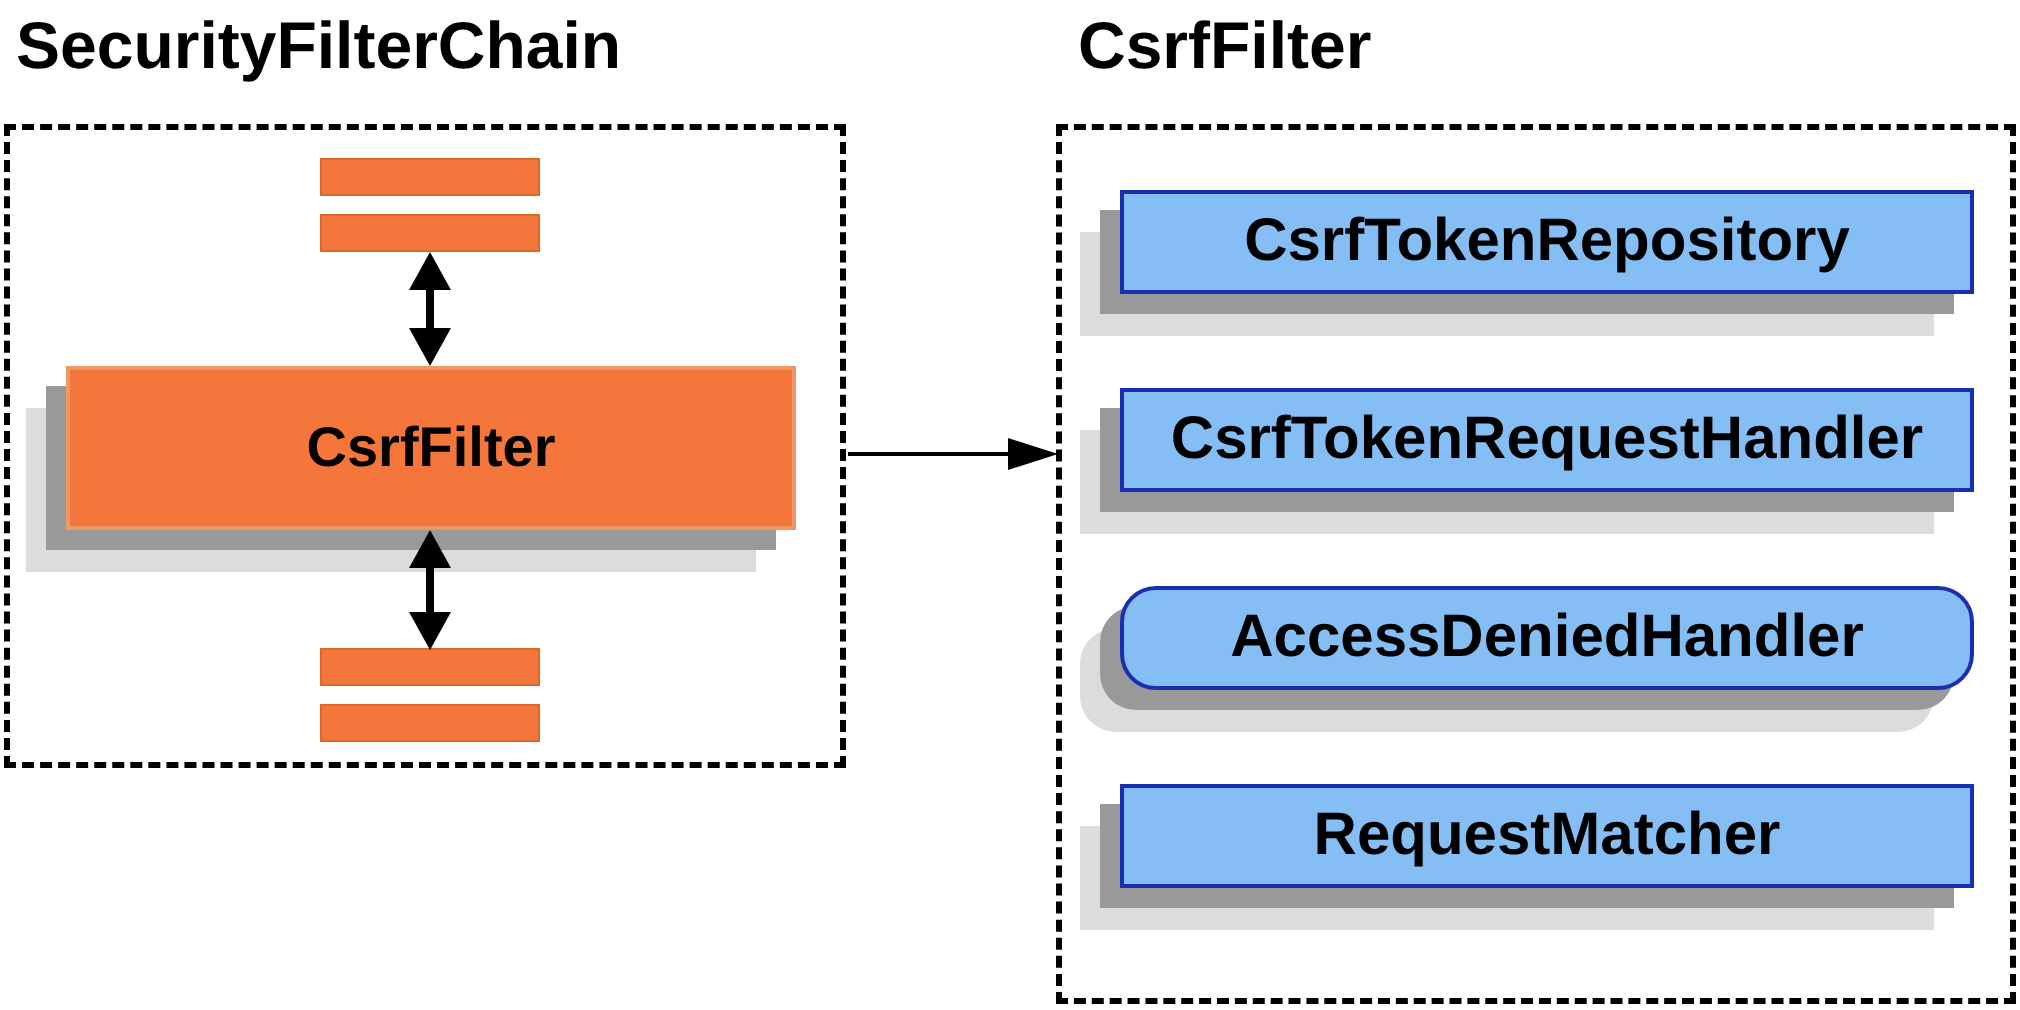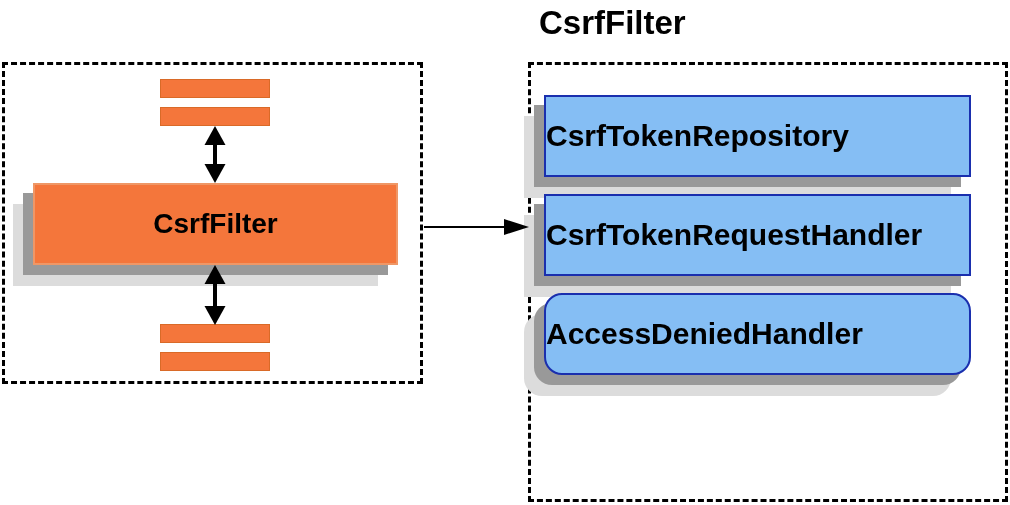--- a/index.html
+++ b/index.html
@@ -50,28 +50,29 @@
                 -20px 21px 0 0 var(--shadow-light, #dcdcdc);
     z-index: 2;
   }
   .orange-box .label {
     font-weight: bold;
     font-size: 28px;
     color: var(--text-color, #000);
   }
   .blue-box {
     position: absolute;
-    left: 544px;
+    left: 560px;
     width: 427px;
-    height: 82px;
+    height: 52px;
     background: var(--blue-fill, #85bef4);
     border: 2px solid var(--blue-border, #1a2fae);
     box-sizing: border-box;
     display: flex;
     align-items: center;
+    justify-content: center;
     box-shadow: -10px 10px 0 0 var(--shadow-dark, #999999),
                 -20px 21px 0 0 var(--shadow-light, #dcdcdc);
     z-index: 2;
   }
   .blue-box .label {
     font-weight: bold;
     font-size: 30px;
     color: var(--text-color, #000);
     white-space: nowrap;
   }
@@ -79,20 +80,21 @@
     position: absolute;
     z-index: 5;
   }
   .arrow-fill { fill: var(--arrow-color, #000); }
 </style>
 </head>
 <body>
 
 <div class="canvas">
 
+  <div class="title" style="left:8px; top:5px;">SecurityFilterChain</div>
   <div class="title" style="left:539px; top:5px;">CsrfFilter</div>
 
   <div class="dashed-box" style="left:2px; top:62px; width:421px; height:322px;"></div>
   <div class="dashed-box" style="left:528px; top:62px; width:480px; height:440px;"></div>
 
   <div class="bar" style="top:79px;"></div>
   <div class="bar" style="top:107px;"></div>
 
   <svg class="arrow-svg" style="left:200px; top:126px;" width="30" height="57" viewBox="0 0 30 57">
     <rect class="arrow-fill" x="13" y="15" width="4" height="27"></rect>
@@ -120,14 +122,17 @@
 
   <div class="blue-box" style="top:95px;">
     <span class="label">CsrfTokenRepository</span>
   </div>
   <div class="blue-box" style="top:194px;">
     <span class="label">CsrfTokenRequestHandler</span>
   </div>
   <div class="blue-box" style="top:293px;border-radius:18px;">
     <span class="label">AccessDeniedHandler</span>
   </div>
+  <div class="blue-box" style="top:392px;">
+    <span class="label">RequestMatcher</span>
+  </div>
 
 </div>
 
 </body></html>

